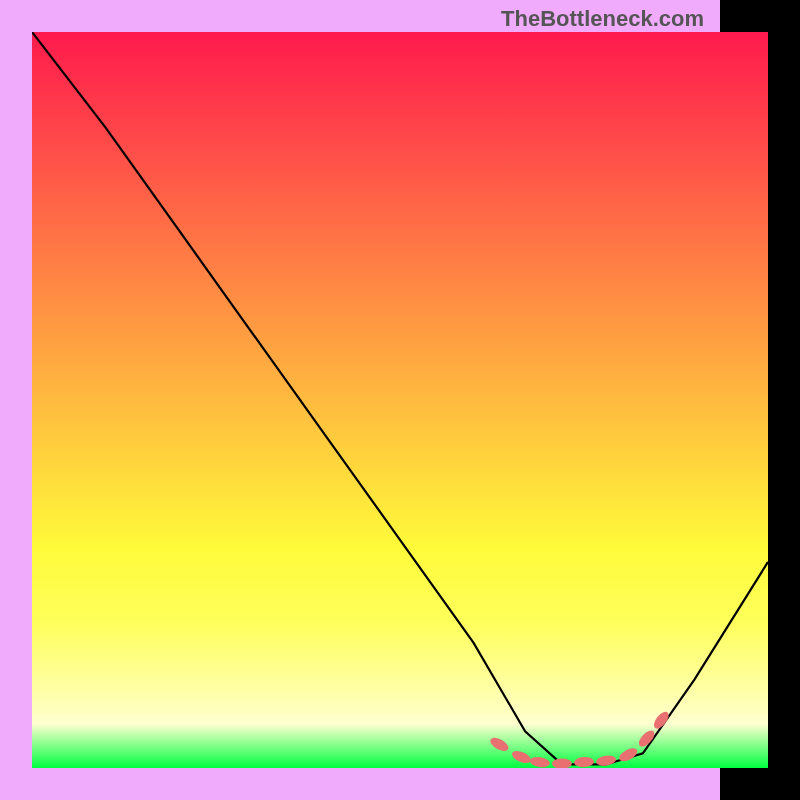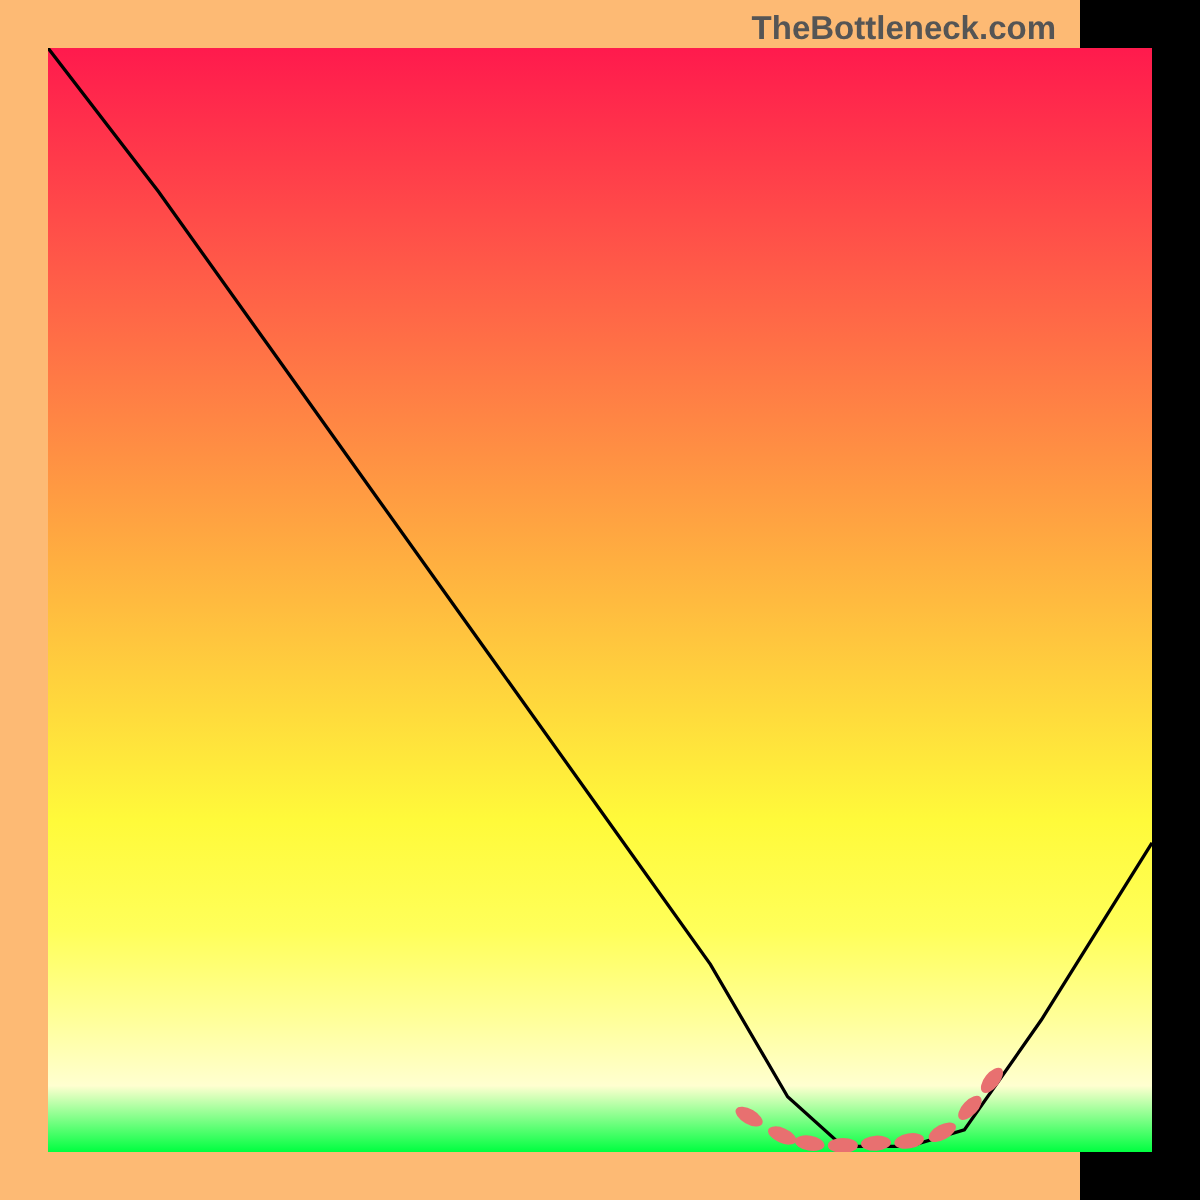--- a/index.html
+++ b/index.html
@@ -7,21 +7,21 @@
     padding: 0;
     background: #000;
     width: 800px;
     height: 800px;
     overflow: hidden;
     font-family: Arial, sans-serif;
   }
   .container {
     width: 720px;
     height: 800px;
-    background: #fdba74;
+    background: #f0abfc;
     position: relative;
     text-align: right;
   }
   .watermark {
     position: absolute;
     top: 6px;
     right: 16px;
     color: #555;
     font-size: 22px;
     font-weight: bold;

